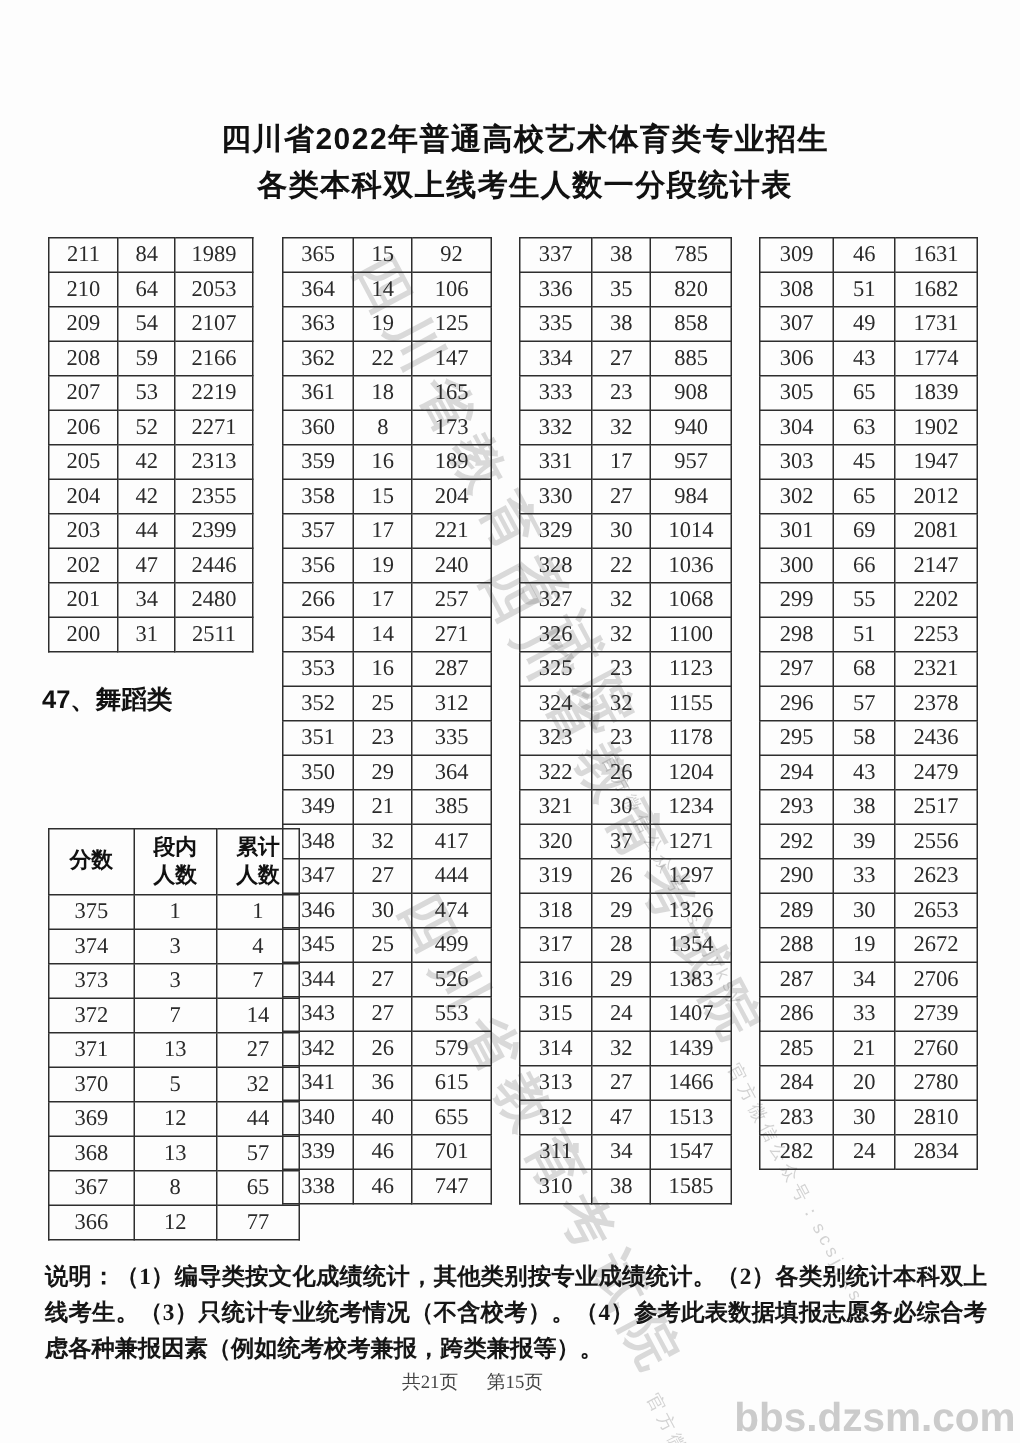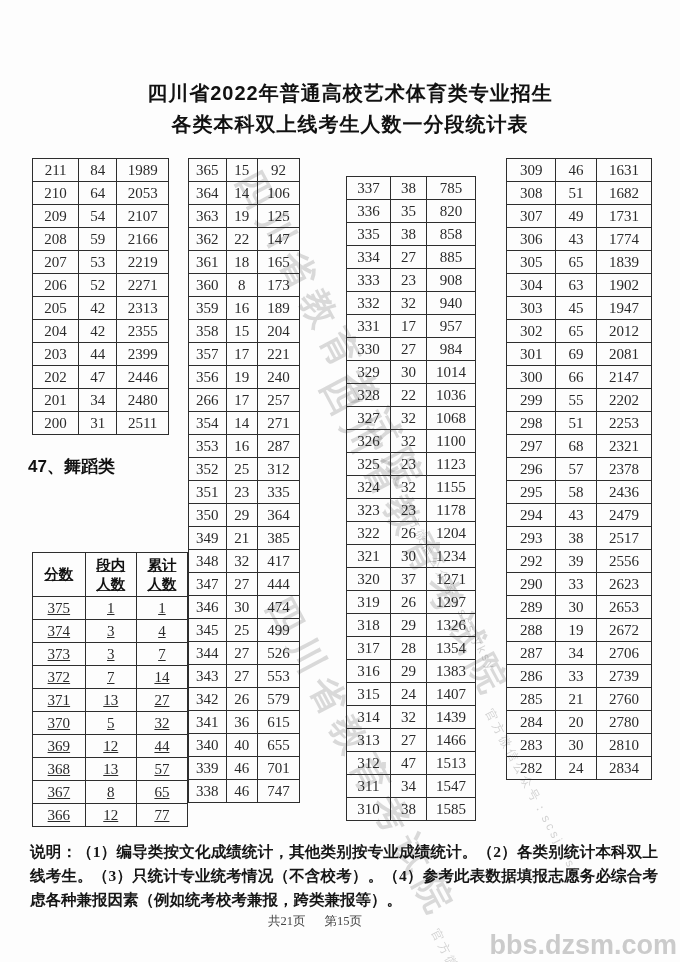--- a/index.html
+++ b/index.html
@@ -46,23 +46,23 @@
   table.seg th {
     font-family:"Liberation Sans", sans-serif;
     font-weight:bold;
     font-size:14.5px;
     white-space:pre-line;
     line-height:1.25;
     height:44px;
     color:#111;
   }
   #tbl-col1-top  { left:32px;  top:158px; width:137px;border-radius:25px; }
-  #tbl-col1-bot  { left:32px;  top:552px; width:156px;text-decoration:underline; }
-  #tbl-col2      { left:188px; top:158px; width:112px; }
-  #tbl-col3      { left:346px; top:176px; width:130px; }
+  #tbl-col1-bot  { left:32px;  top:552px; width:168px; }
+  #tbl-col2      { left:188px; top:158px; width:140px; }
+  #tbl-col3      { left:346px; top:158px; width:142px; }
   #tbl-col4      { left:506px; top:158px; width:146px;border-radius:28px; }
   
   .notes {
     position:absolute; top:840px; left:30px; width:628px;
     font-size:15.5px; font-weight:600; line-height:1.55;
     color:#161616;
     text-align:justify;
   }
   
   .footer {

